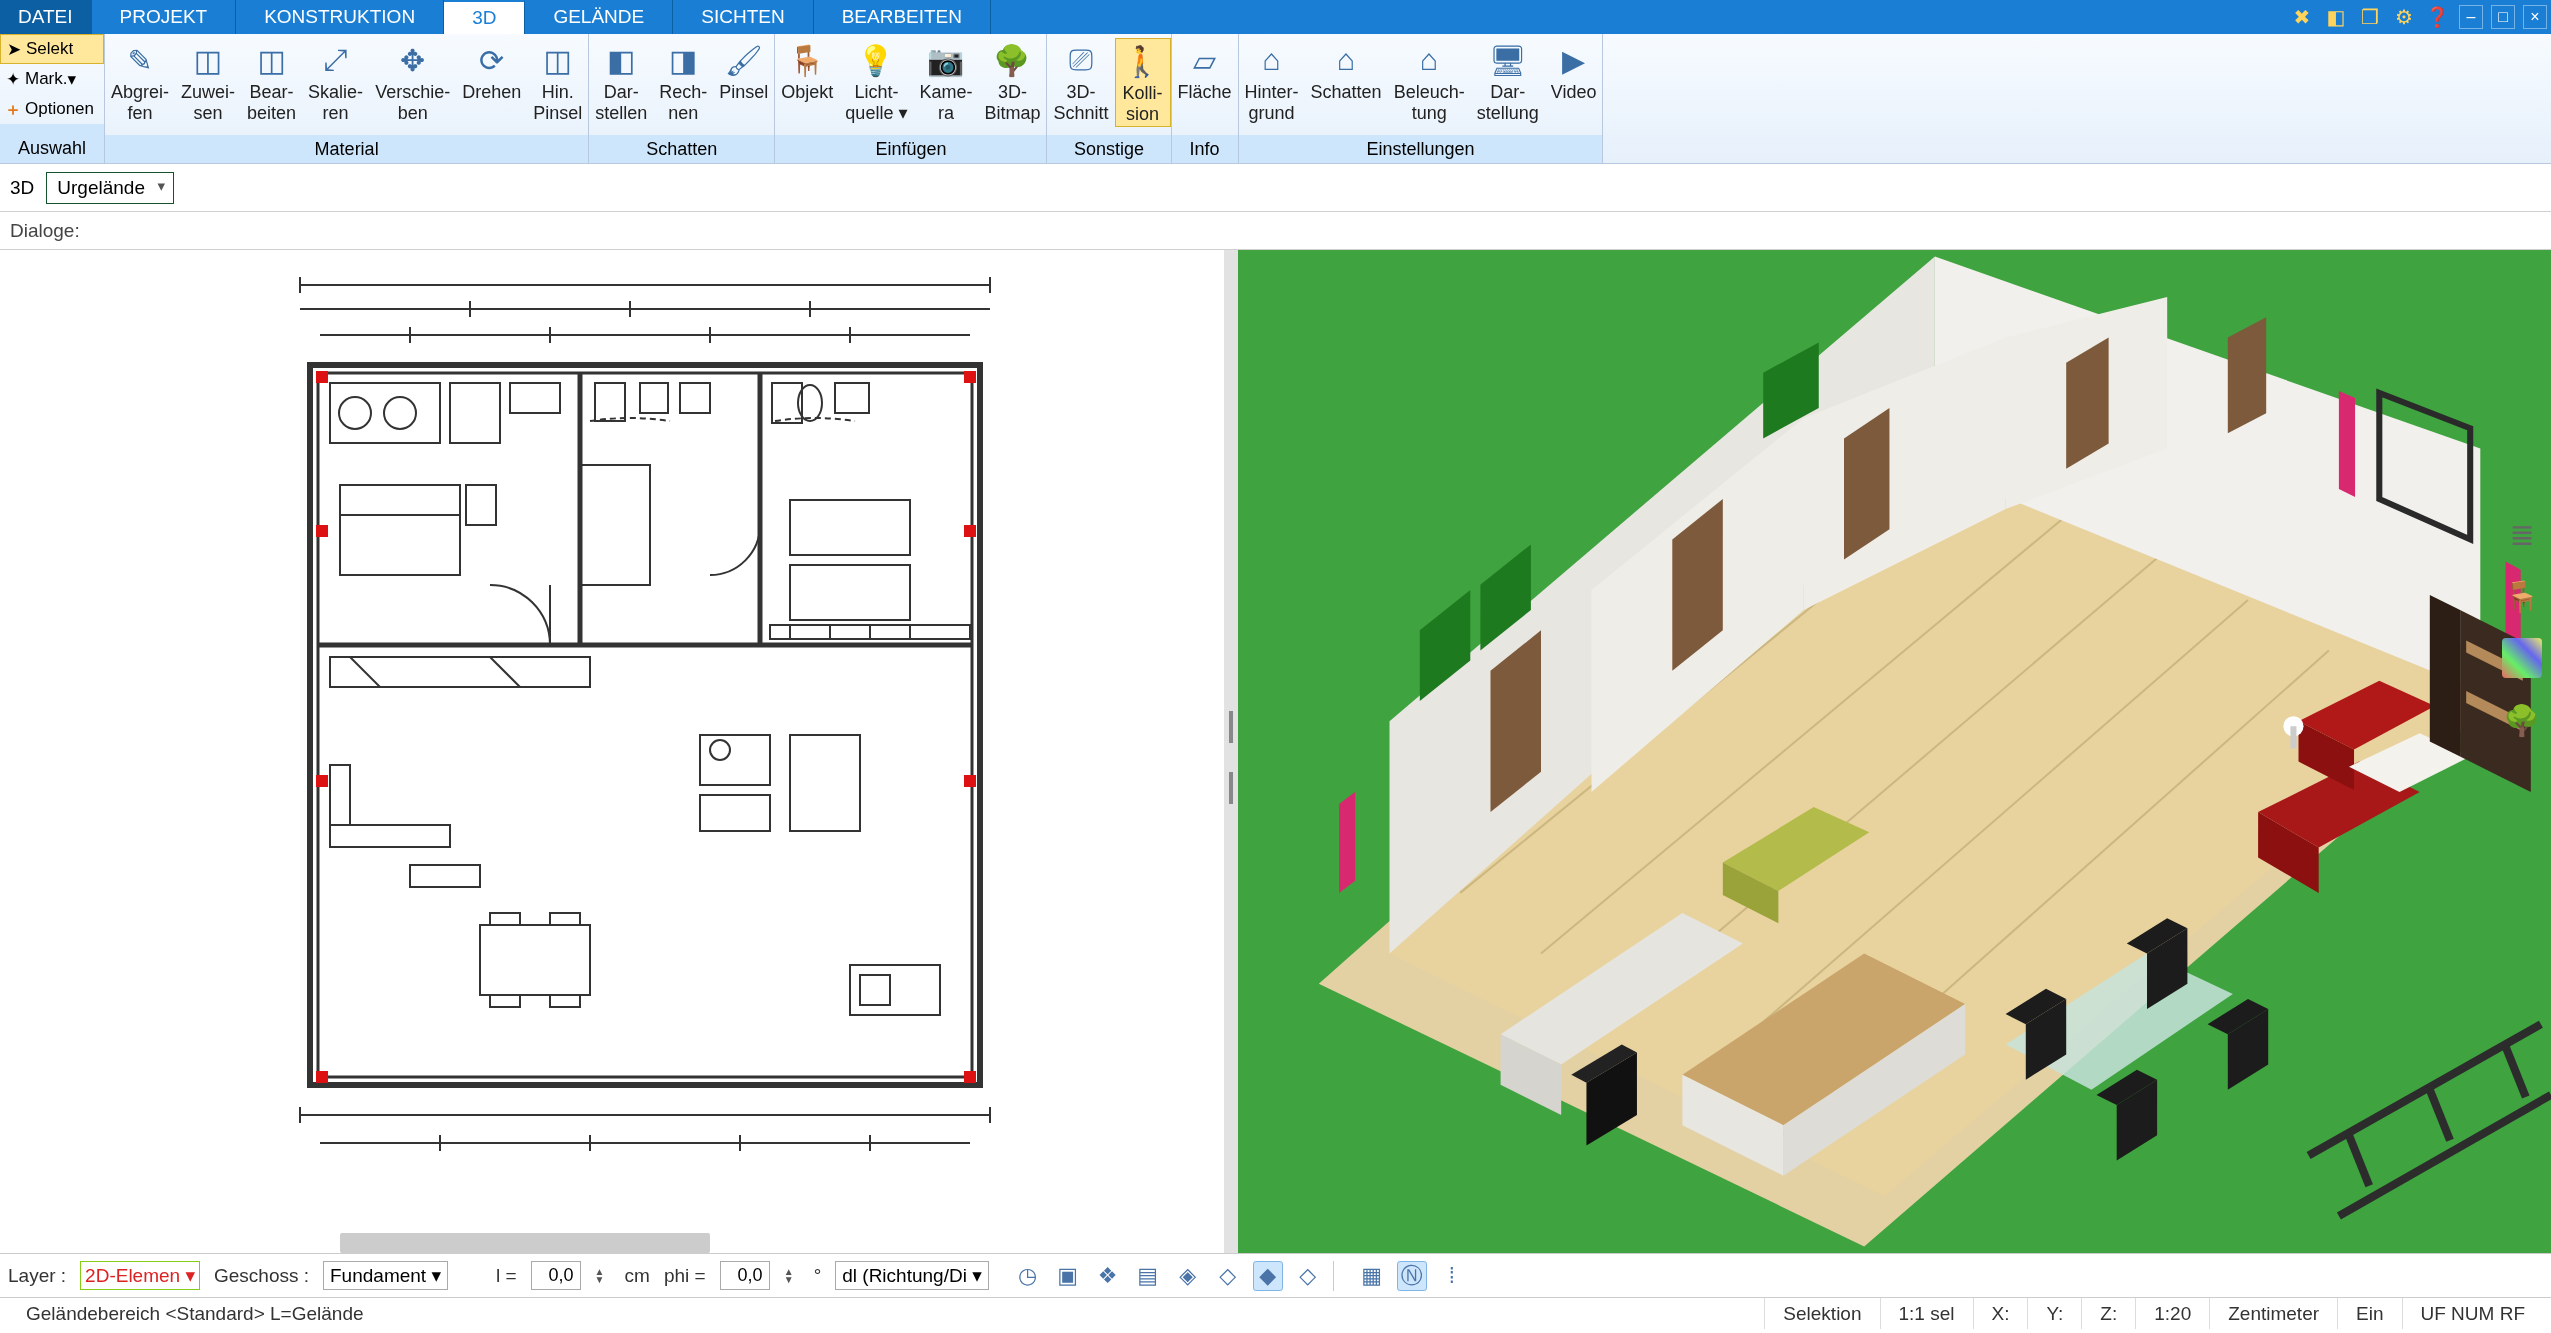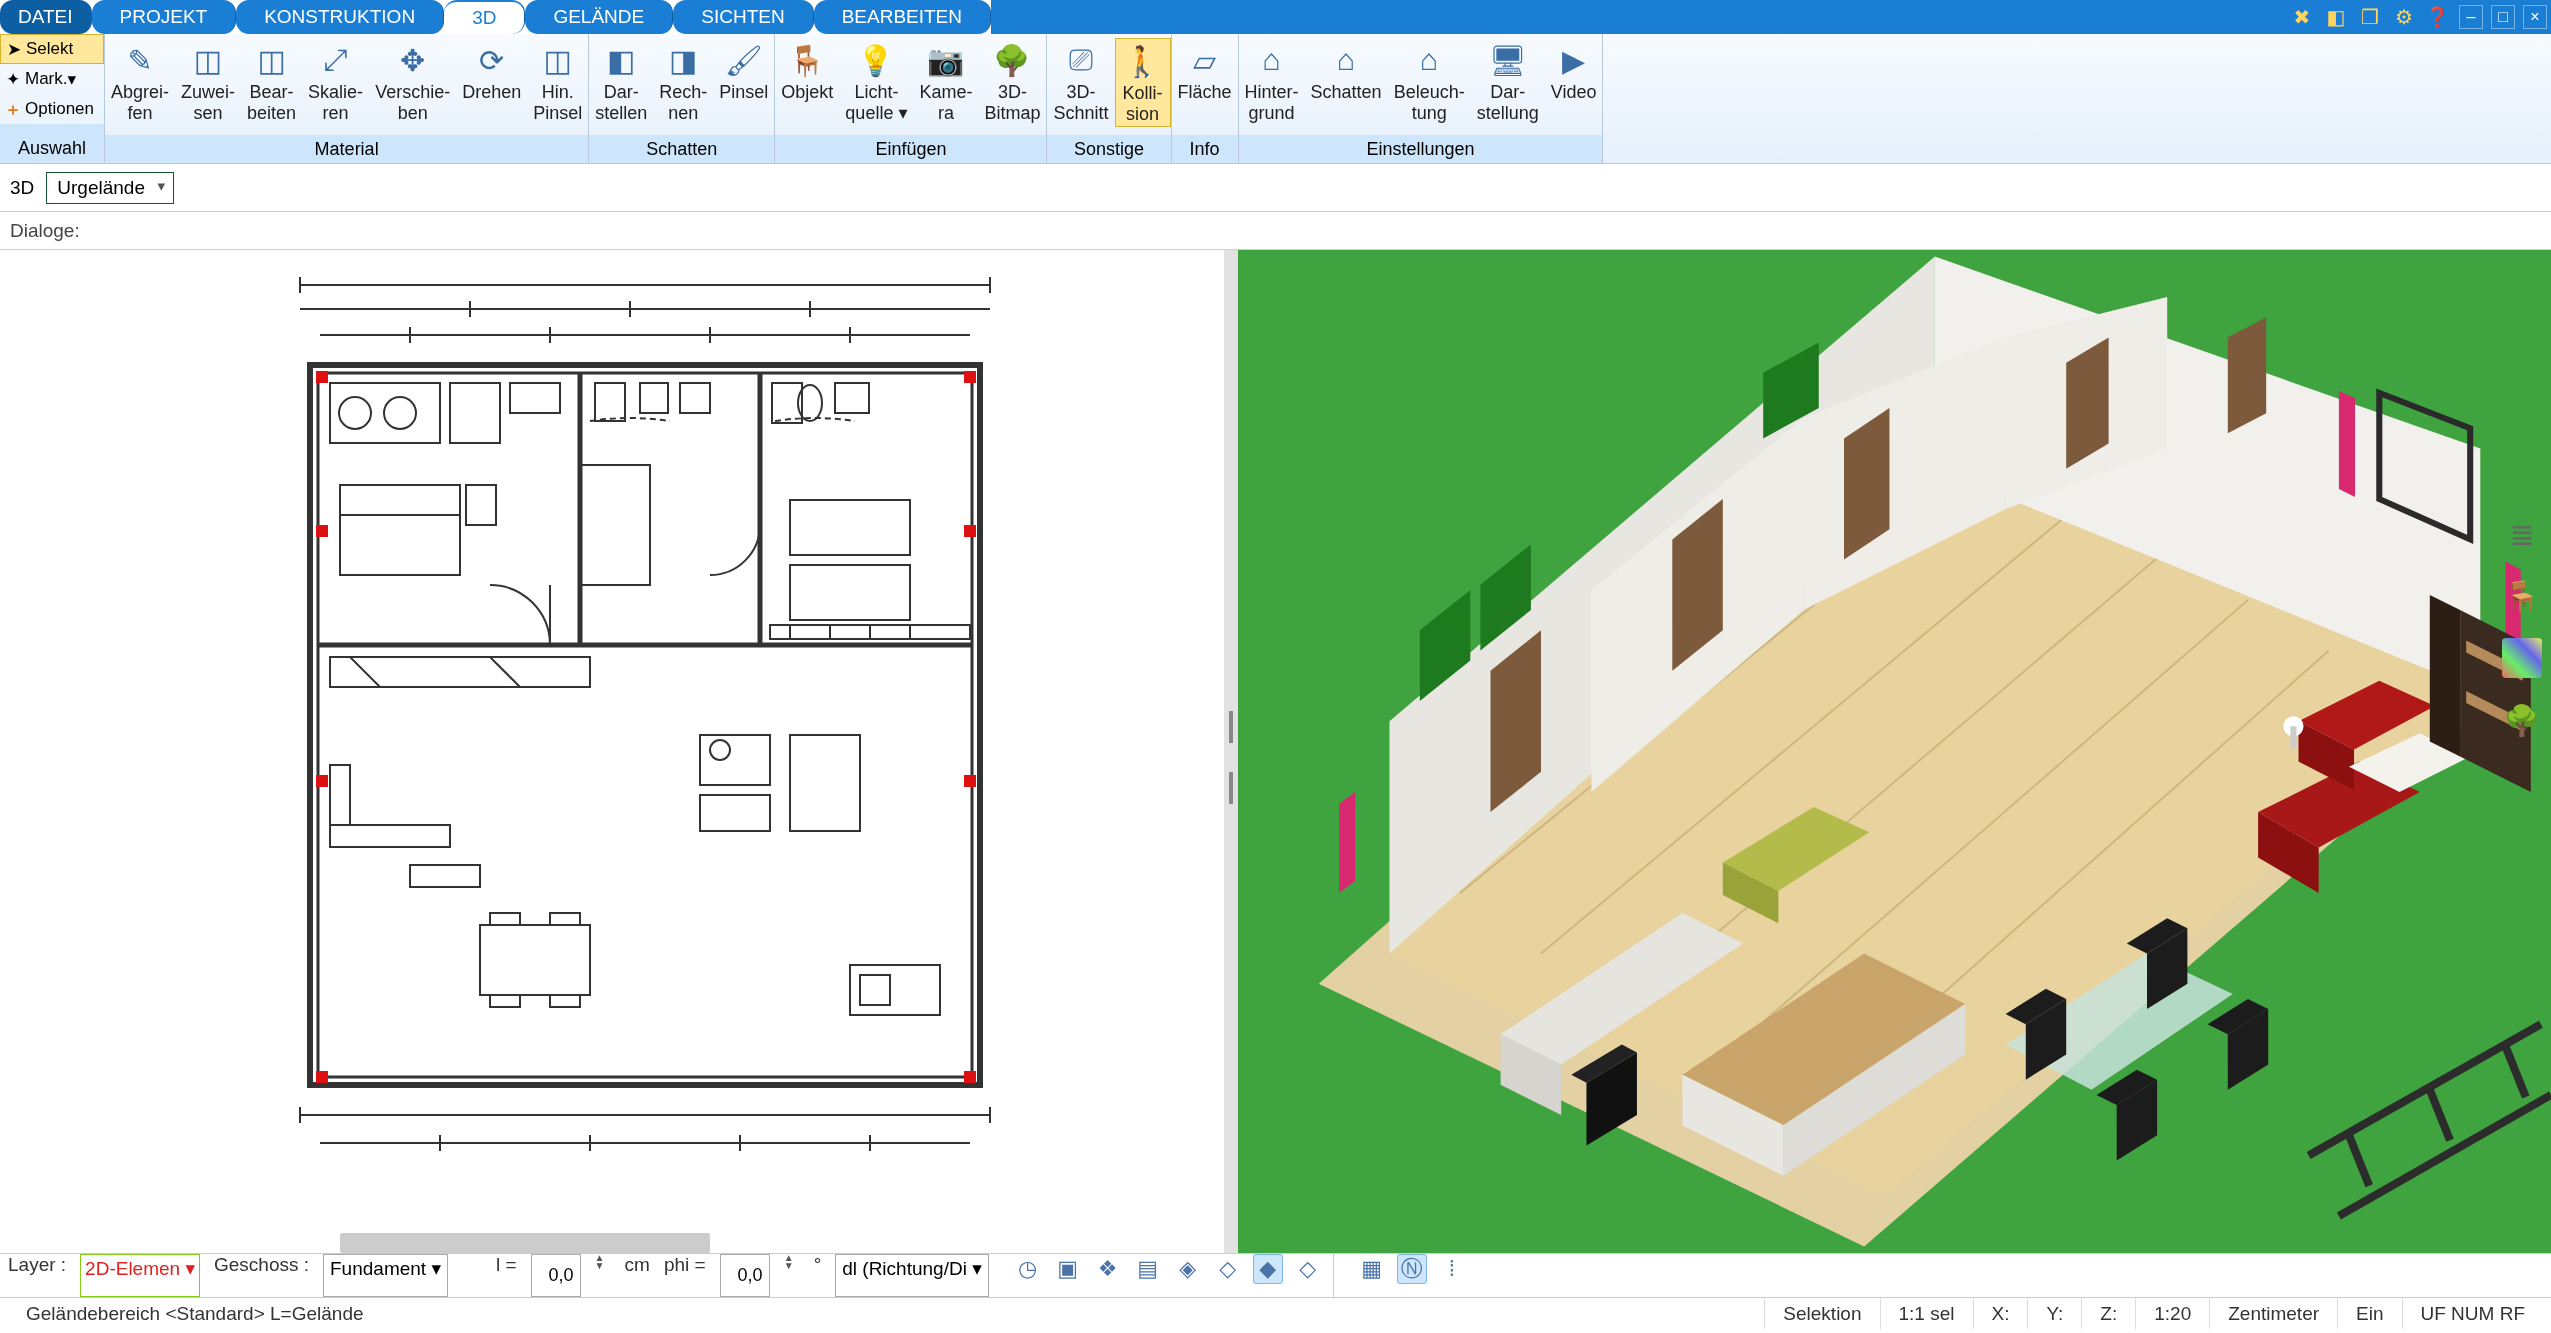--- a/index.html
+++ b/index.html
@@ -1,20 +1,20 @@
 <!DOCTYPE html>
 <html><head>
 <meta charset="utf-8">
 <style>
 * { box-sizing: border-box; margin: 0; padding: 0; font-family: 'Segoe UI', Tahoma, sans-serif; }
 body { width: 2551px; height: 1333px; background: #fff; overflow: hidden; font-size: 20px; }
 
 
 .top-menu { display: flex; height: 34px; background: #fff; align-items: stretch; }
-.top-menu .tab { padding: 0 28px; display: flex; align-items: center; color: #fff; background: #1a7fd4; font-size: 19px; border-right: 1px solid #0d5fa3; cursor: pointer; border-radius: 13px; }
+.top-menu .tab { padding: 0 28px; display: flex; align-items: center; color: #fff; background: #1a7fd4; font-size: 19px; border-right: 1px solid #0d5fa3; cursor: pointer; }
 .top-menu .tab.file { background: #0d5fa3; padding: 0 18px; }
 .top-menu .tab.active { background: #fff; color: #1a7fd4; border-top: 2px solid #1a7fd4; }
 .top-menu .spacer { flex: 1; background: #1a7fd4; }
 .top-menu .right-icons { display: flex; background: #1a7fd4; align-items: center; padding-right: 4px; gap: 8px; }
 .top-menu .right-icons .ic { width: 26px; height: 26px; display: flex; align-items: center; justify-content: center; color: #ffd35c; font-size: 20px; cursor: pointer; }
 .top-menu .right-icons .win { color: #fff; background: #1a7fd4; width: 24px; height: 24px; font-size: 16px; border: 1px solid rgba(255,255,255,.4); }
 
 
 .ribbon { display: flex; height: 130px; background: linear-gradient(#f7fbff,#e6f0fb); border-bottom: 1px solid #b8c8de; }
 .ribbon-left { width: 105px; display: flex; flex-direction: column; border-right: 1px solid #b8c8de; }
@@ -54,21 +54,21 @@
 
 
 .view3d { position: absolute; inset: 0; }
 .view3d svg { width: 100%; height: 100%; }
 
 
 .side-palette { position: absolute; right: 0; top: 250px; width: 58px; display: flex; flex-direction: column; gap: 22px; align-items: center; padding-top: 14px; }
 .side-palette .pic { width: 40px; height: 40px; display: flex; align-items: center; justify-content: center; font-size: 30px; color: #666; cursor: pointer; }
 
 
-.bottombar { height: 44px; display: flex; border-top: 1px solid #ccc; font-size: 19px; padding: 0 8px; gap: 14px; }
+.bottombar { height: 44px; display: flex; align-items: center; border-top: 1px solid #ccc; font-size: 19px; padding: 0 8px; gap: 14px; }
 .bottombar .lbl { color: #333; }
 .bottombar select, .bottombar input { border: 1px solid #aaa; font-size: 18px; padding: 3px 6px; }
 .bottombar .sel-red { color: #d22; border: 1px solid #84cc16; padding: 2px 4px; }
 .bottombar input.num { width: 50px; text-align: right; }
 .bottombar .spin { width: 16px; display: inline-flex; flex-direction: column; font-size: 10px; line-height: 8px; color: #555; cursor: pointer; }
 .bottombar .iconset { display: flex; gap: 10px; margin-left: 10px; }
 .bottombar .ticon { width: 30px; height: 30px; display: flex; align-items: center; justify-content: center; color: #4a74a8; font-size: 22px; cursor: pointer; border-radius: 3px; }
 .bottombar .ticon.on { background: #cde6fb; border: 1px solid #7fb5e6; }
 
 

